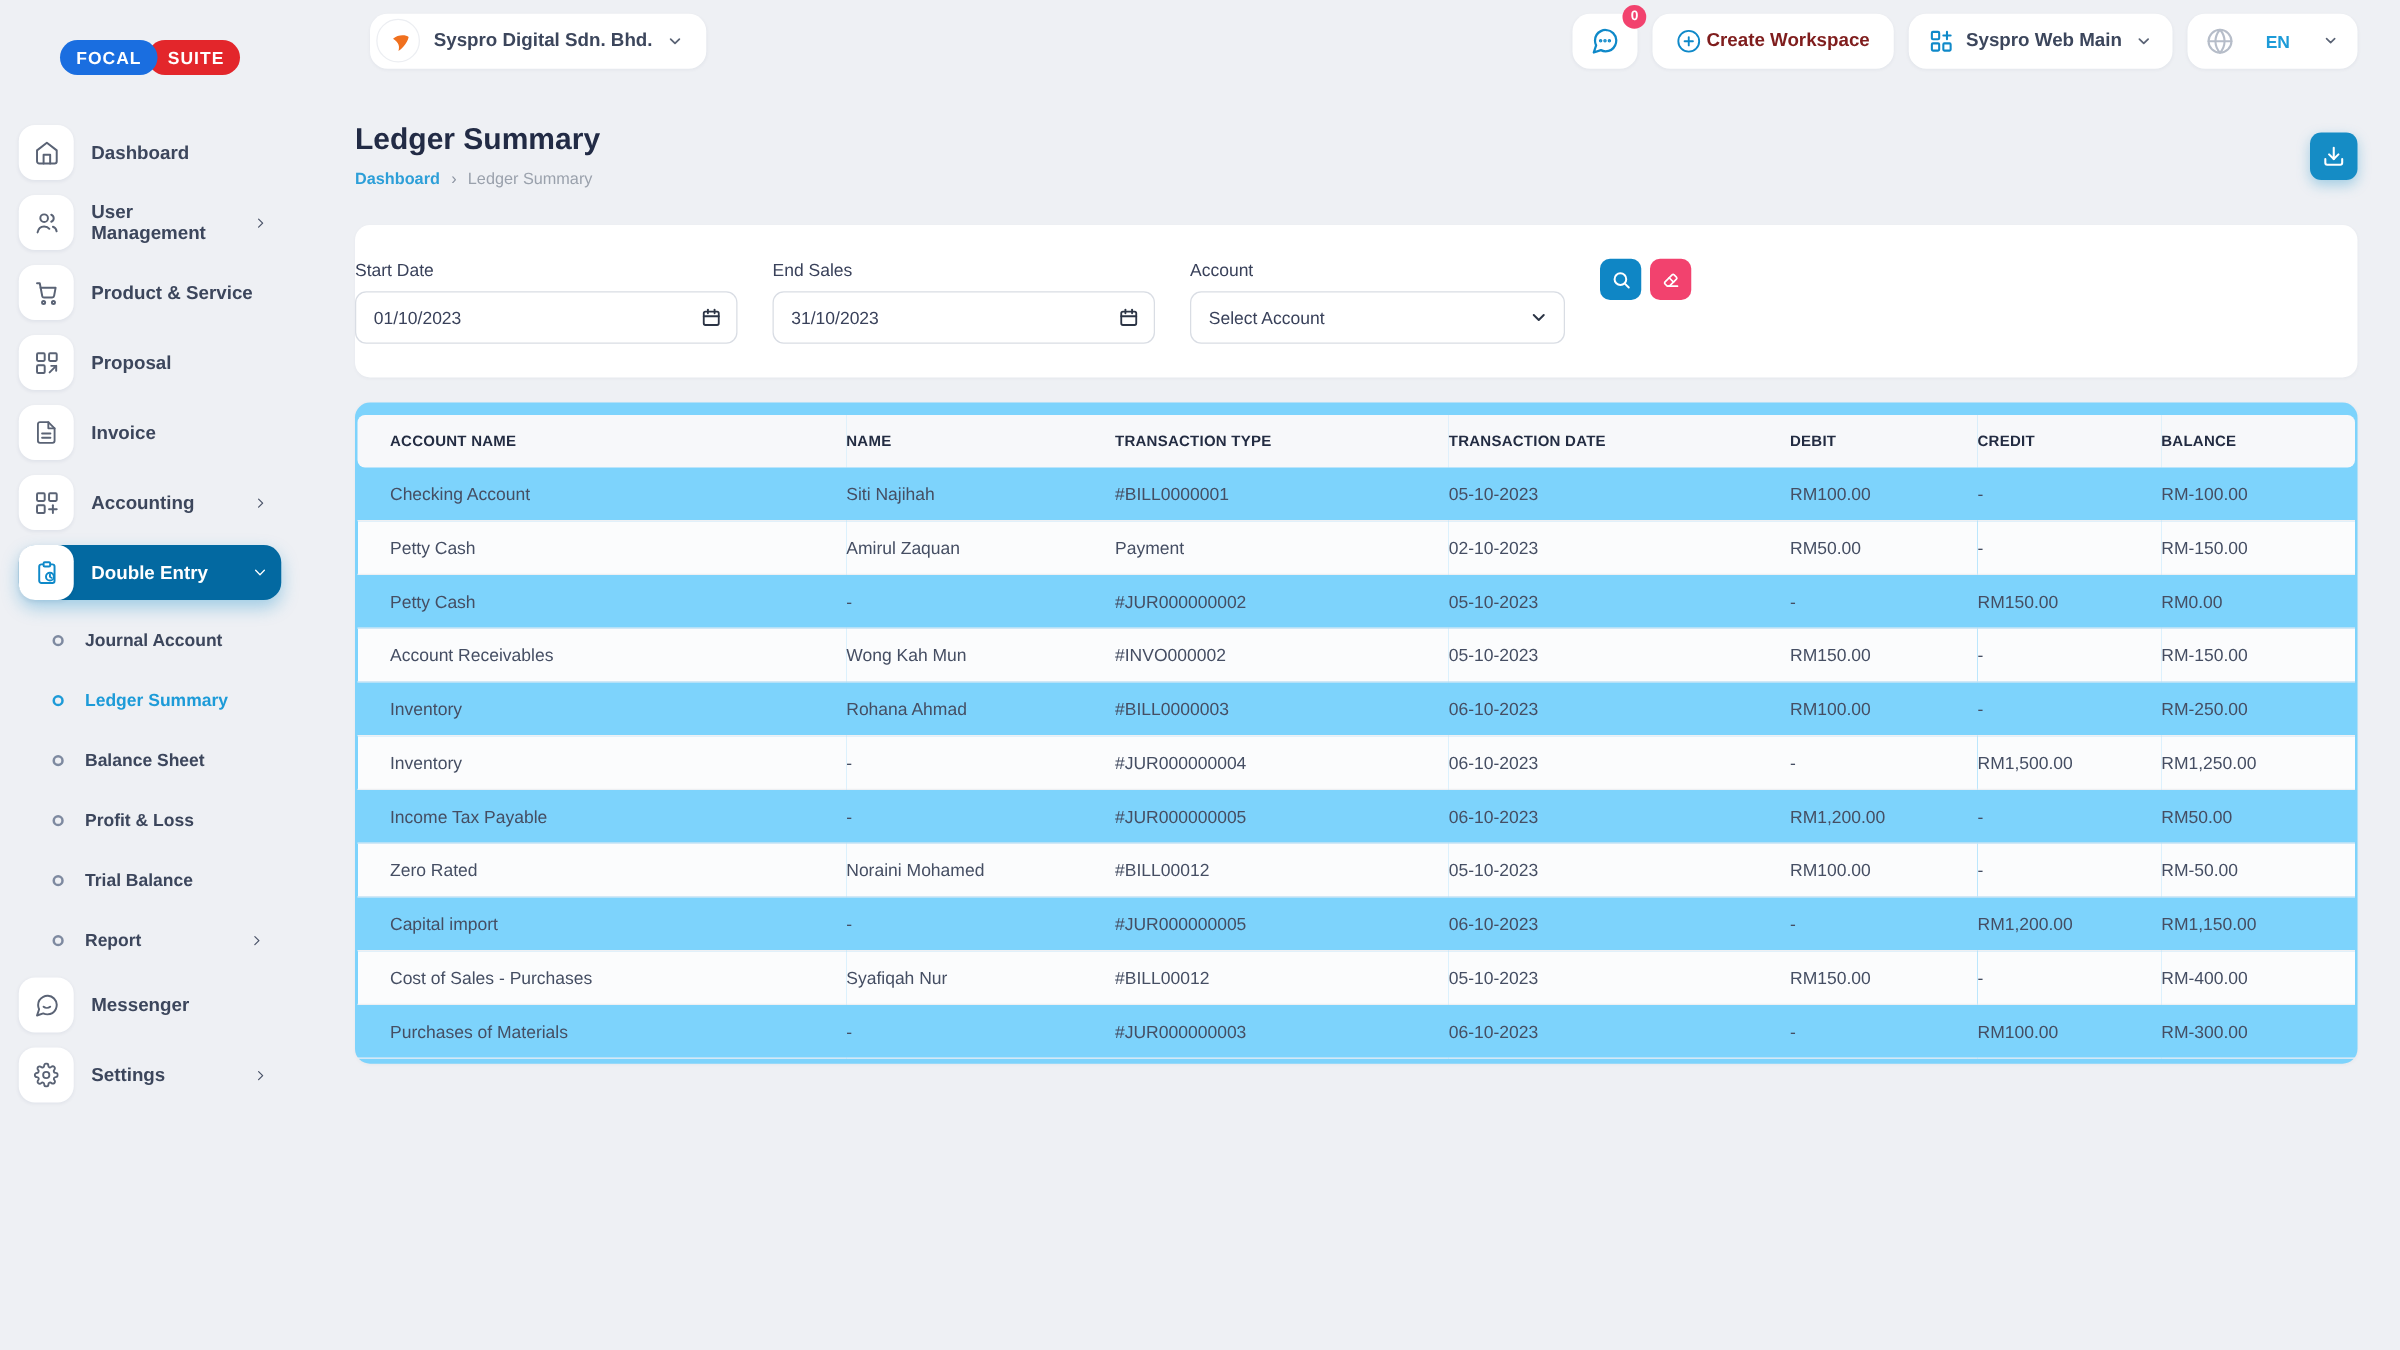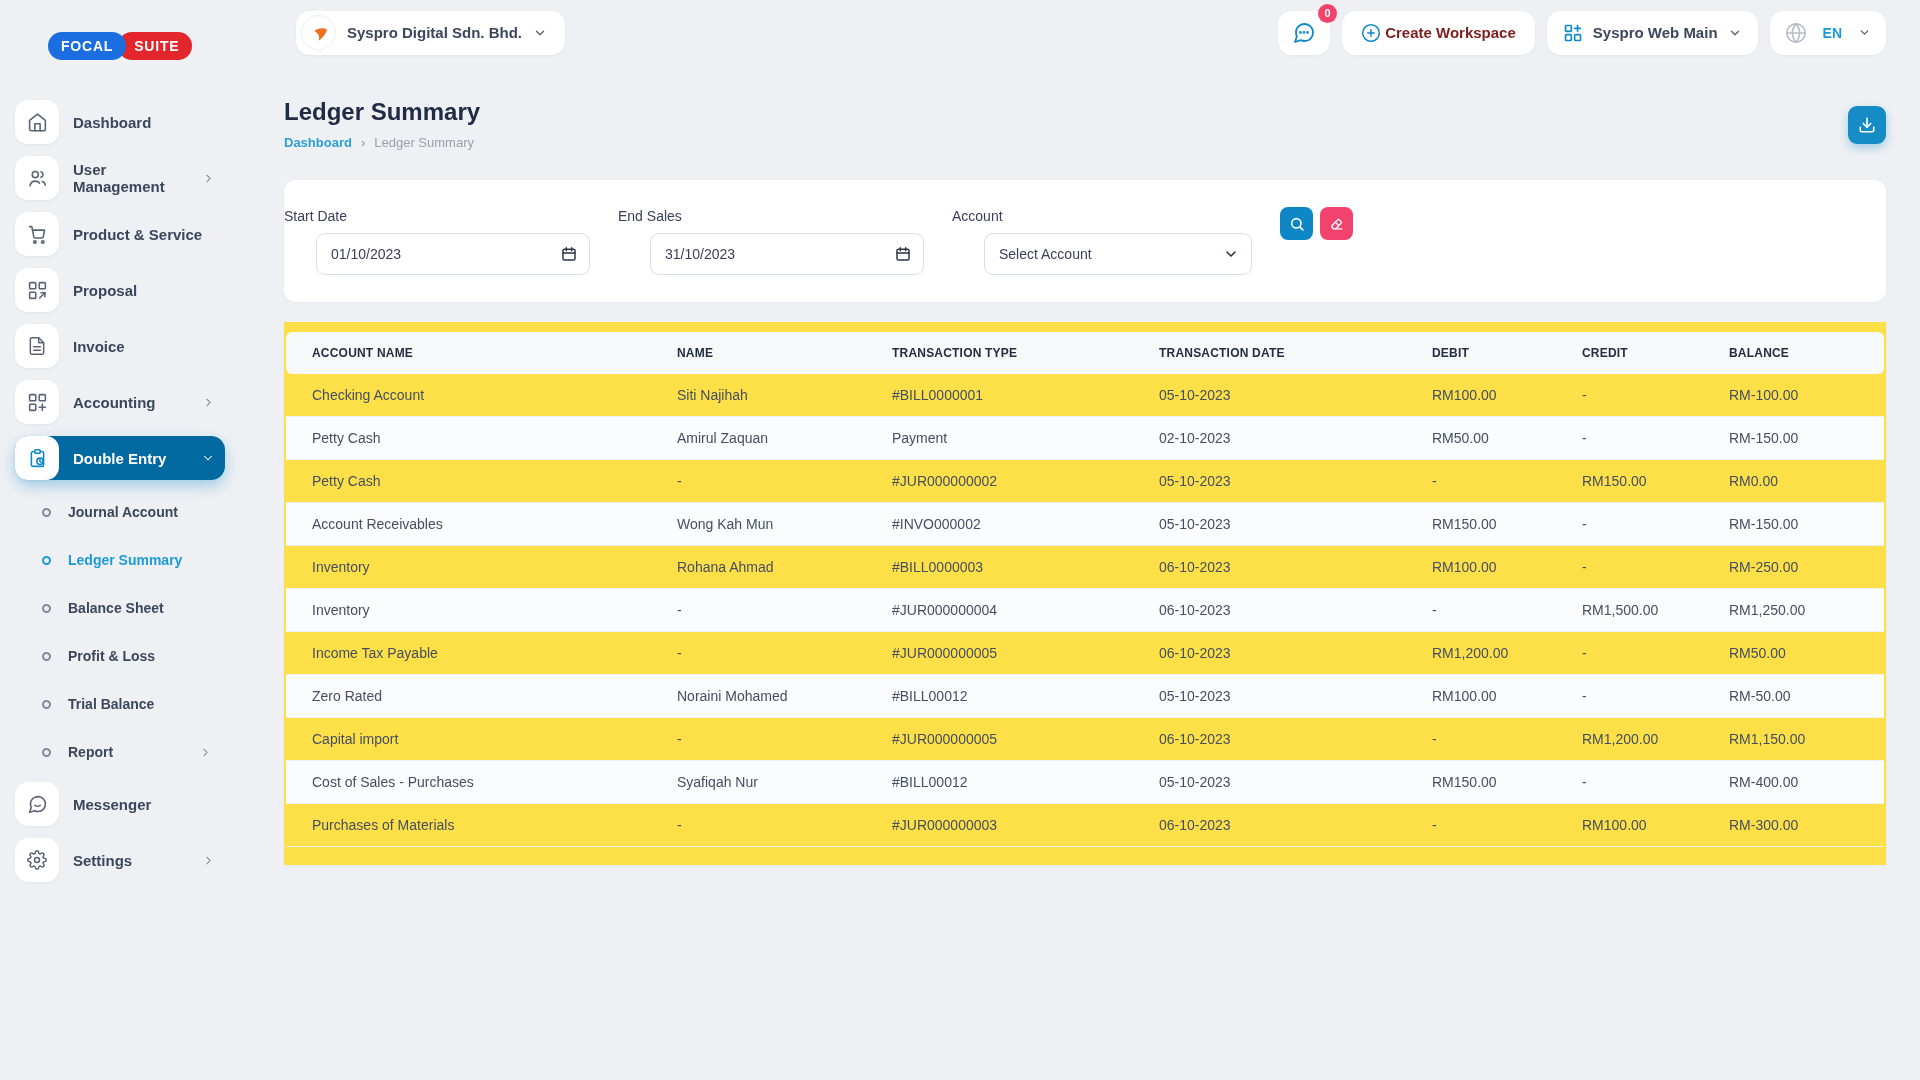--- a/index.html
+++ b/index.html
@@ -50,59 +50,59 @@
   .company-logo-circle { width:35px; height:35px; border-radius:50%; background:#fff;
           border:1px solid #eceef2; display:flex; align-items:center; justify-content:center; }
   .workspace-label { font-size:15px; font-weight:600; color:#3c465c; }
   .topbar-right { display:flex; align-items:center; gap:12px; }
   .chat-pill { width:52px; justify-content:center; position:relative; color:#0f89c9; }
   .badge { position:absolute; top:-7px; right:-7px; min-width:19px; height:19px; padding:0 4px;
            background:#f2426e; border-radius:10px; color:#fff; font-size:11px; font-weight:700;
            display:flex; align-items:center; justify-content:center; }
   .create-pill { padding:0 19px; gap:4px; font-size:15px; font-weight:600; color:#7f1d1d;justify-content:flex-end; }
   .switcher-pill { padding:0 16px; gap:10px; font-size:15px; font-weight:600; color:#3c465c; }
-  .lang-pill { padding:0 15px; gap:16px; }
+  .lang-pill { padding:0 15px; gap:26px; }
   .lang-label { font-size:14px; font-weight:700; color:#1d9bd8; }
   .chev-sm { display:flex; color:#5a6375; }
 
   .page-head { margin-top:40px; display:flex; justify-content:space-between; align-items:flex-start; }
   .page-title { font-size:24px; font-weight:700; color:#222b45; }
   .breadcrumb { margin-top:9px; font-size:13px; display:flex; align-items:center; gap:9px; }
   .crumb-link { color:#2d9fd8; font-weight:600; cursor:pointer; text-decoration:none; }
   .crumb-sep { color:#8d95a3; font-size:13px; }
   .crumb-current { color:#9aa1ac; }
   .download-btn { width:38px; height:38px; border:none; border-radius:9px; background:#158cc5;
                   color:#fff; display:flex; align-items:center; justify-content:center;
                   cursor:pointer; margin-top:8px; box-shadow:0 4px 10px rgba(21,140,197,0.35); }
 
   
   .filter-card { margin-top:30px; background:#fff; border-radius:12px; height:122px;
                  box-shadow:0 1px 3px rgba(25,39,77,0.04);
                  display:flex; justify-content:flex-start; align-items:center;
                  padding-right:19px; gap:28px; }
   .field { display:flex; flex-direction:column; }
   .field-label { font-size:14px; color:#39415a; margin-bottom:9px; }
-  .control { position:relative;padding-left:32px; }
+  .control { position:relative; }
   .control input, .control select {
     height:42px; border:1px solid #d9dde4; border-radius:9px; background:#fff;
     font-family:inherit; font-size:14px; color:#39415a; outline:none;
     padding:0 38px 0 14px; appearance:none; -webkit-appearance:none; width:100%;
   }
   .w-date { width:306px; }
   .w-account { width:300px; }
   .ctrl-icon { position:absolute; right:13px; top:50%; transform:translateY(-50%);
                display:flex; color:#2b3445; pointer-events:none; }
   .filter-btns { display:flex; gap:7px; align-self:flex-start; margin-top:27px; }
   .sq-btn { width:33px; height:33px; border:none; border-radius:8px; color:#fff; cursor:pointer;
             display:flex; align-items:center; justify-content:center; }
   .search-btn { background:#0f86c5; }
   .clear-btn { background:#f2426e; }
 
   
-  .table-card { margin-top:20px; background:#fde047; border-radius:0; padding:10px 2px 18px 2px;
+  .table-card { margin-top:20px; background:#7dd3fc; border-radius:12px; padding:10px 2px 4px 2px;
                 box-shadow:0 1px 3px rgba(25,39,77,0.04); }
   table { width:100%; border-collapse:collapse; table-layout:fixed; }
   thead th { background:#f7f8fa; text-align:left; font-size:12px; font-weight:700;
              color:#232c42; letter-spacing:0.2px; padding:14px 8px 14px 0; }
   thead th:first-child { padding-left:26px; border-radius:6px 0 0 6px; }
   thead th:last-child { border-radius:0 6px 6px 0; }
   tbody td { font-size:14px; color:#454e63; padding:13px 8px 13px 0;
              border-bottom:1px solid #eef0f3; white-space:nowrap; overflow:hidden; }
   tbody td:first-child { padding-left:26px; }
   tbody tr:nth-child(even) { background:#fbfcfd; }

